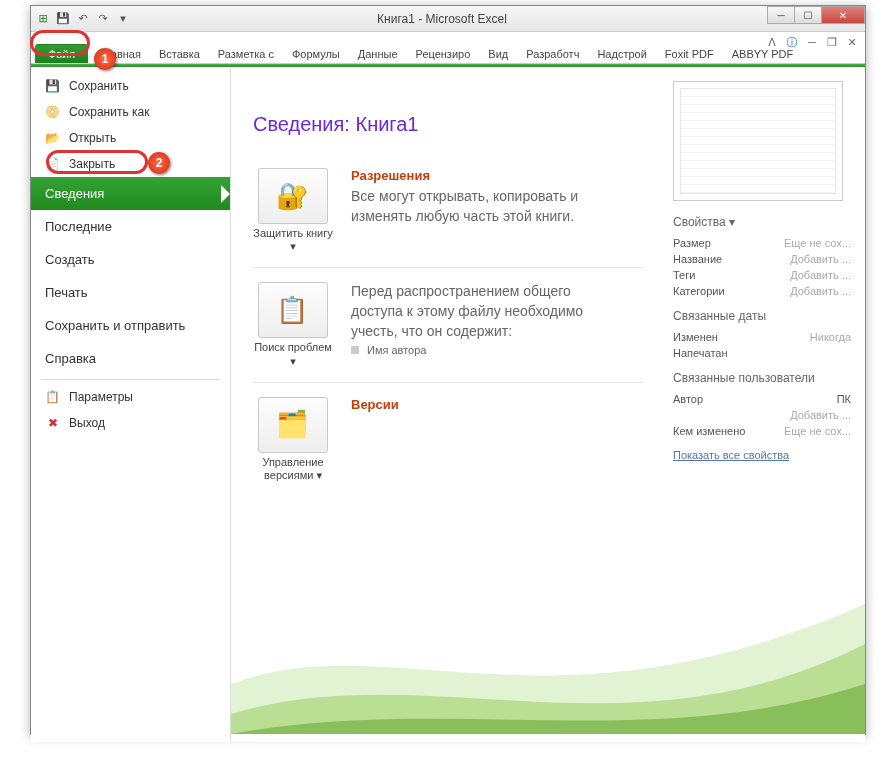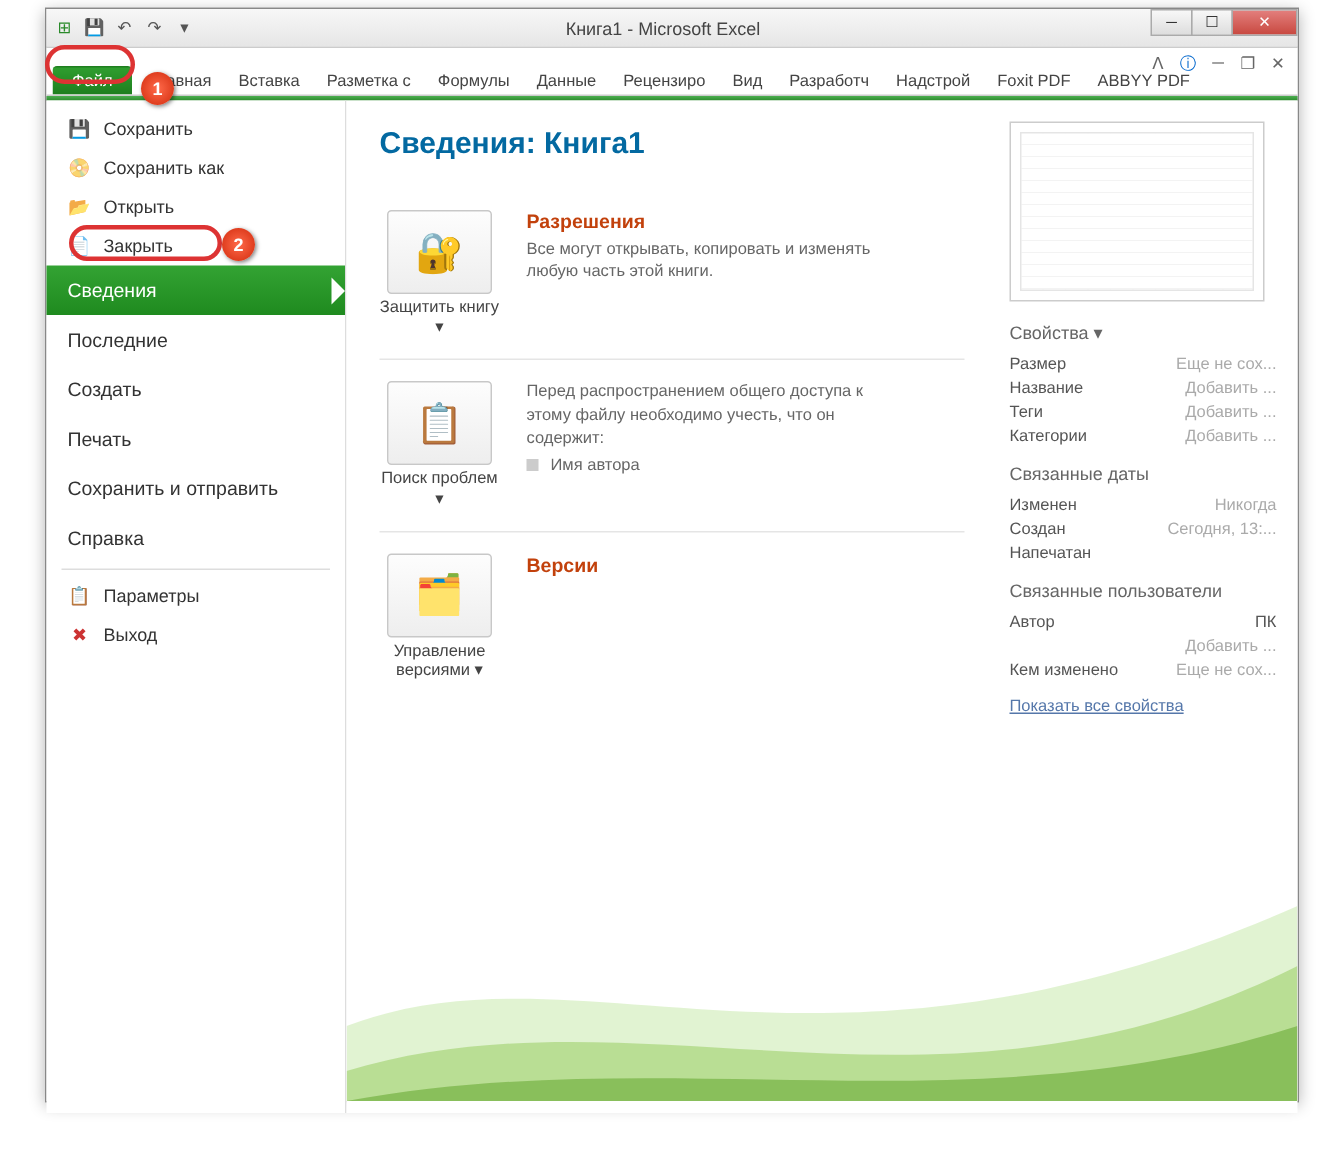--- a/index.html
+++ b/index.html
@@ -28,27 +28,27 @@
 .sidebar { width:200px; background:#fff; border-right:1px solid #ddd; padding-top:6px; }
 .side-item { display:flex; align-items:center; gap:8px; padding:5px 14px; font-size:12px; color:#333; cursor:pointer; }
 .side-item.big { padding:9px 14px; font-size:13px; }
 .side-item.selected { background:linear-gradient(#33a333,#1f8a1f); color:#fff; position:relative; }
 .side-item.selected::after { content:''; position:absolute; right:-9px; top:50%; transform:translateY(-50%); border:9px solid transparent; border-left-color:#fff; }
 .side-sep { height:1px; background:#ddd; margin:4px 10px; }
 .side-icon { width:16px; height:16px; display:flex; align-items:center; justify-content:center; font-size:12px; }
 
 .main { flex:1; display:flex; background:#fff; overflow:hidden; }
 .details { flex:1; padding:18px 22px; }
-.details h1 { font-size:20px; font-weight:bold; color:#0369a1; margin-bottom:18px; }
+.details h1 { font-size:20px; font-weight:normal; color:#6d28d9; margin-bottom:18px;margin-top:28px; }
 .section { display:flex; gap:18px; padding:14px 0; border-bottom:1px solid #e5e5e5; }
 .big-btn { width:80px; text-align:center; }
 .big-btn-box { width:70px; height:56px; border:1px solid #c8c8c8; border-radius:3px; background:linear-gradient(#fdfdfd,#eee); display:flex; align-items:center; justify-content:center; margin:0 auto 3px; }
 .big-btn-label { font-size:11px; color:#444; line-height:1.2; }
 .section-body h3 { font-size:13px; font-weight:bold; color:#c2410c; margin-bottom:4px; }
-.section-body p { font-size:11px; color:#666; line-height:1.4; max-width:240px; }
+.section-body p { font-size:14px; color:#666; line-height:1.4; max-width:240px; }
 .bullet-item { display:flex; gap:8px; font-size:11px; color:#666; margin-top:3px; }
 .bullet-sq { width:8px; height:8px; background:#ccc; margin-top:2px; }
 
 .props { width:200px; padding:14px 14px 14px 8px; font-size:11px; color:#555; }
 .thumb { width:170px; height:120px; border:1px solid #ccc; background:#fff; margin-bottom:14px; position:relative; }
 .thumb-inner { position:absolute; inset:6px; border:1px solid #e5e5e5; background:repeating-linear-gradient(#fff,#fff 7px,#f3f3f3 7px,#f3f3f3 8px), repeating-linear-gradient(90deg,#fff,#fff 14px,#f3f3f3 14px,#f3f3f3 15px); }
 .prop-header { font-size:12px; color:#666; margin:10px 0 6px; }
 .prop-row { display:flex; justify-content:space-between; padding:2px 0; }
 .prop-val { color:#aaa; }
 .prop-link { color:#5577aa; text-decoration:underline; cursor:pointer; margin-top:10px; display:inline-block; }
@@ -218,24 +218,20 @@
         <div class="prop-row">
             <span>Категории</span>
             <span class="prop-val">Добавить ...</span>
           </div>
         <div class="prop-header">Связанные даты</div>
         <div class="prop-row">
             <span>Изменен</span>
             <span class="prop-val">Никогда</span>
           </div>
         <div class="prop-row">
-            <span>Создан</span>
-            <span class="prop-val">Сегодня, 13:...</span>
-          </div>
-        <div class="prop-row">
             <span>Напечатан</span>
             <span class="prop-val"></span>
           </div>
         <div class="prop-header">Связанные пользователи</div>
         <div class="prop-row">
             <span>Автор</span>
             <span class="prop-val" style="color:#555">ПК</span>
           </div>
         <div class="prop-row">
             <span></span>

